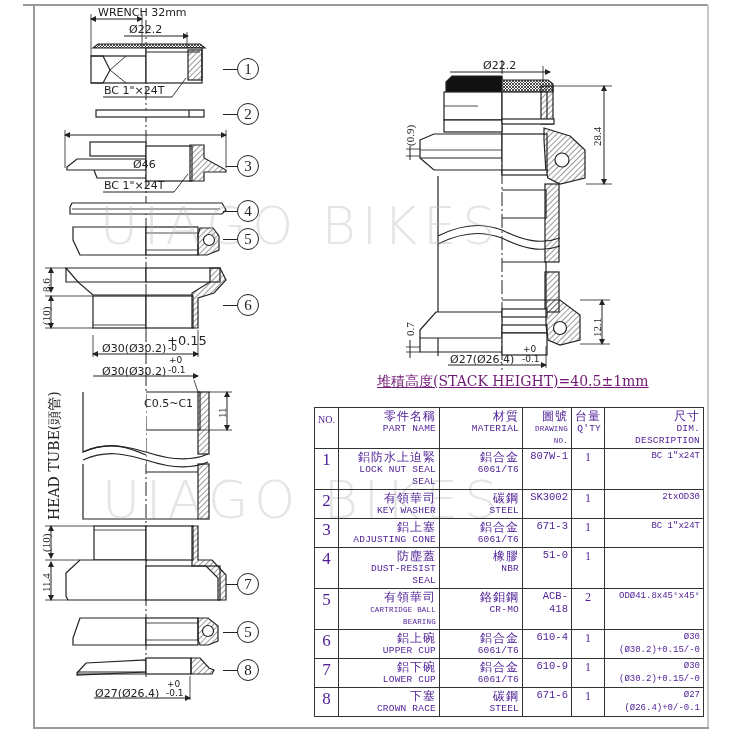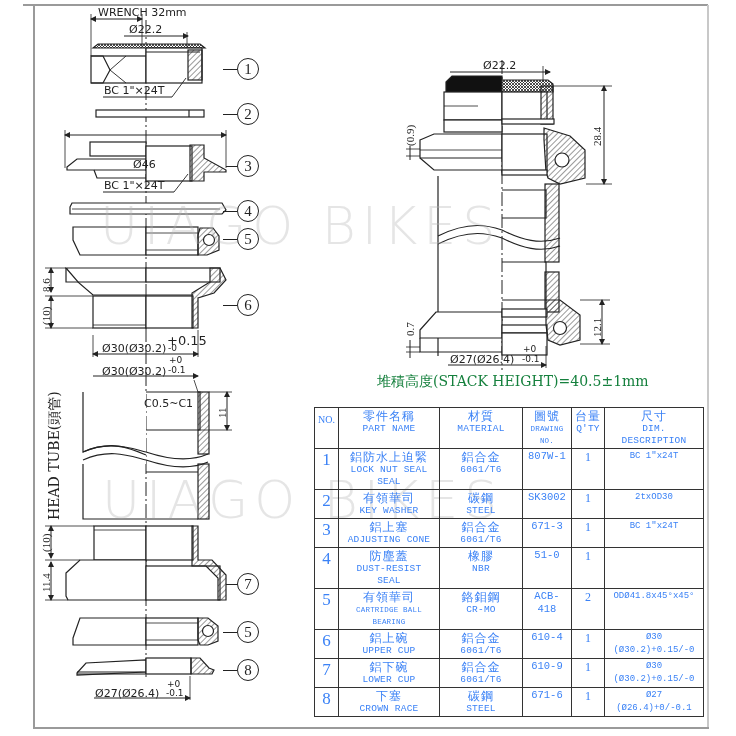--- a/index.html
+++ b/index.html
@@ -9,29 +9,29 @@
   .frame-top { position: absolute; left: 23px; top: 4px; width: 685px; height: 0; border-top: 2px solid #9a9a9a; }
   .frame-left { position: absolute; left: 33px; top: 5px; width: 0; height: 723px; border-left: 2px solid #9a9a9a; }
   .frame-right { position: absolute; left: 707px; top: 5px; width: 0; height: 723px; border-left: 2px solid #c8c8c8; }
   .frame-bottom { position: absolute; left: 33px; top: 727px; width: 676px; height: 0; border-top: 2px solid #9a9a9a; }
   .lbl { position: absolute; white-space: nowrap; font-family: "DejaVu Sans", sans-serif; font-size: 11px; color: #222; line-height: 1; }
   .callout { position: absolute; width: 20px; height: 20px; border: 1.3px solid #222; border-radius: 50%;
              font-family: "Liberation Serif", serif; font-size: 15px; text-align: center; line-height: 20px; color: #222; background: #fff; }
   .callout-lead { position: absolute; height: 0; border-top: 1.3px solid #222; width: 14px; }
   .watermark { position: absolute; font-family: "DejaVu Sans", sans-serif; font-size: 52px; letter-spacing: 6px;
                color: rgba(180,180,180,0.35); white-space: nowrap; pointer-events: none; font-weight: 300; }
-  .stack-height { position: absolute; left: 377px; top: 373px; font-family: "DejaVu Serif", serif; font-size: 14px; color: #15803d; white-space: nowrap; }
+  .stack-height { position: absolute; left: 377px; top: 373px; font-family: "DejaVu Serif", serif; font-size: 14px; color: #701a75; white-space: nowrap; text-decoration: underline; }
   .vlabel { position: absolute; transform-origin: left top; transform: rotate(-90deg); white-space: nowrap;
             font-family: "Liberation Serif", serif; font-size: 11px; color: #222; }
   .headtube-label { position: absolute; left: 46px; top: 520px; transform-origin: left top; transform: rotate(-90deg);
                     font-family: "DejaVu Serif", serif; font-size: 14px; white-space: nowrap; color: #222; }
   
   table.parts { position: absolute; left: 314px; top: 407px; border-collapse: collapse; width: 390px;
-                font-family: "Liberation Mono", monospace; color: #3b82f6; }
-  table.parts td, table.parts th { border: 1.5px solid #333; padding: 1px 3px; vertical-align: top; font-weight: normal; text-align: center; }
+                font-family: "Liberation Mono", monospace; color: #4c1d95; }
+  table.parts td, table.parts th { border: 1.5px solid #333; padding: 1px 3px; vertical-align: top; font-weight: normal; text-align: right; }
   table.parts tr.hdr th { height: 29px; vertical-align: top; }
   table.parts tr.row td { height: 26px; }
   .c-no { width: 15px; text-align: center !important; font-family: "Liberation Serif", serif; font-size: 17px; }
   .hdr .c-no { font-size: 10px; padding-top: 6px !important; }
   .zh { display: block; font-family: "DejaVu Serif", serif; font-size: 12px; line-height: 14px; letter-spacing: 1px; }
   .en { display: block; font-size: 9.5px; line-height: 12px; letter-spacing: 0.2px; }
   .en-sm { font-size: 7.5px; }
   .val { font-size: 10.5px; line-height: 13px; }
   .qty { text-align: center !important; font-family: "Liberation Serif", serif; font-size: 12px; }
   .dim { font-size: 9px; line-height: 13px; }

